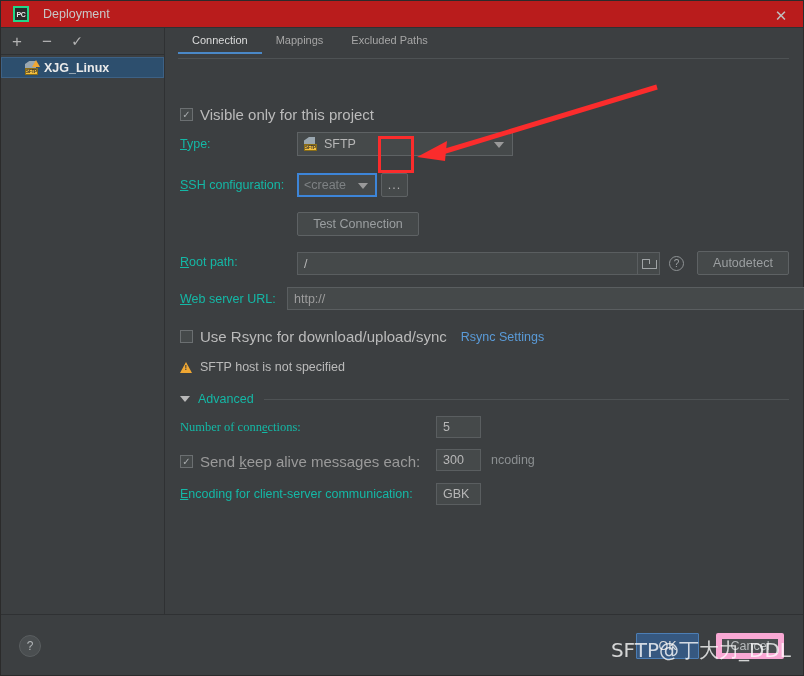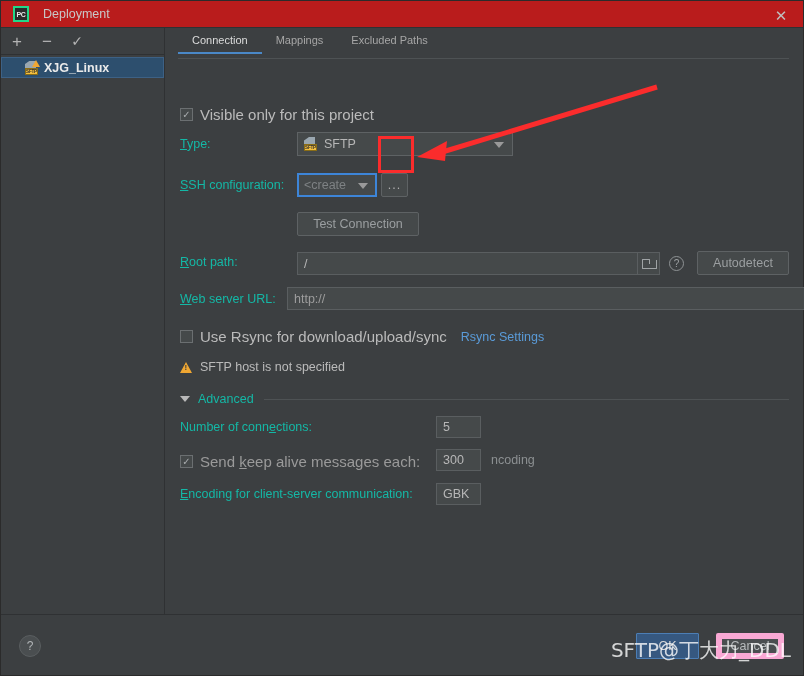--- a/index.html
+++ b/index.html
@@ -424,21 +424,21 @@
       </div>
 
       <div class="row" style="left:14px; top:333px; width:609px;">
         <div class="adv-header">
           <span class="adv-tri"></span>
           <span class="lbl">Advanced</span>
           <span class="adv-line"></span>
         </div>
       </div>
 
-      <div class="row" style="left:14px; top:361px;">
+      <div class="row" style="left:14px; top:361px;font-family:Liberation Serif, serif;">
         <span class="lbl">Number of conn<u>e</u>ctions:</span>
       </div>
       <div class="num-field" style="position:absolute; left:270px; top:357px;">
         <span>5</span>
       </div>
 
       <div class="row" style="left:14px; top:394px;">
         <span class="chk">✓</span>
         <span class="chk-lbl dim">Send <u>k</u>eep alive messages each:</span>
       </div>

